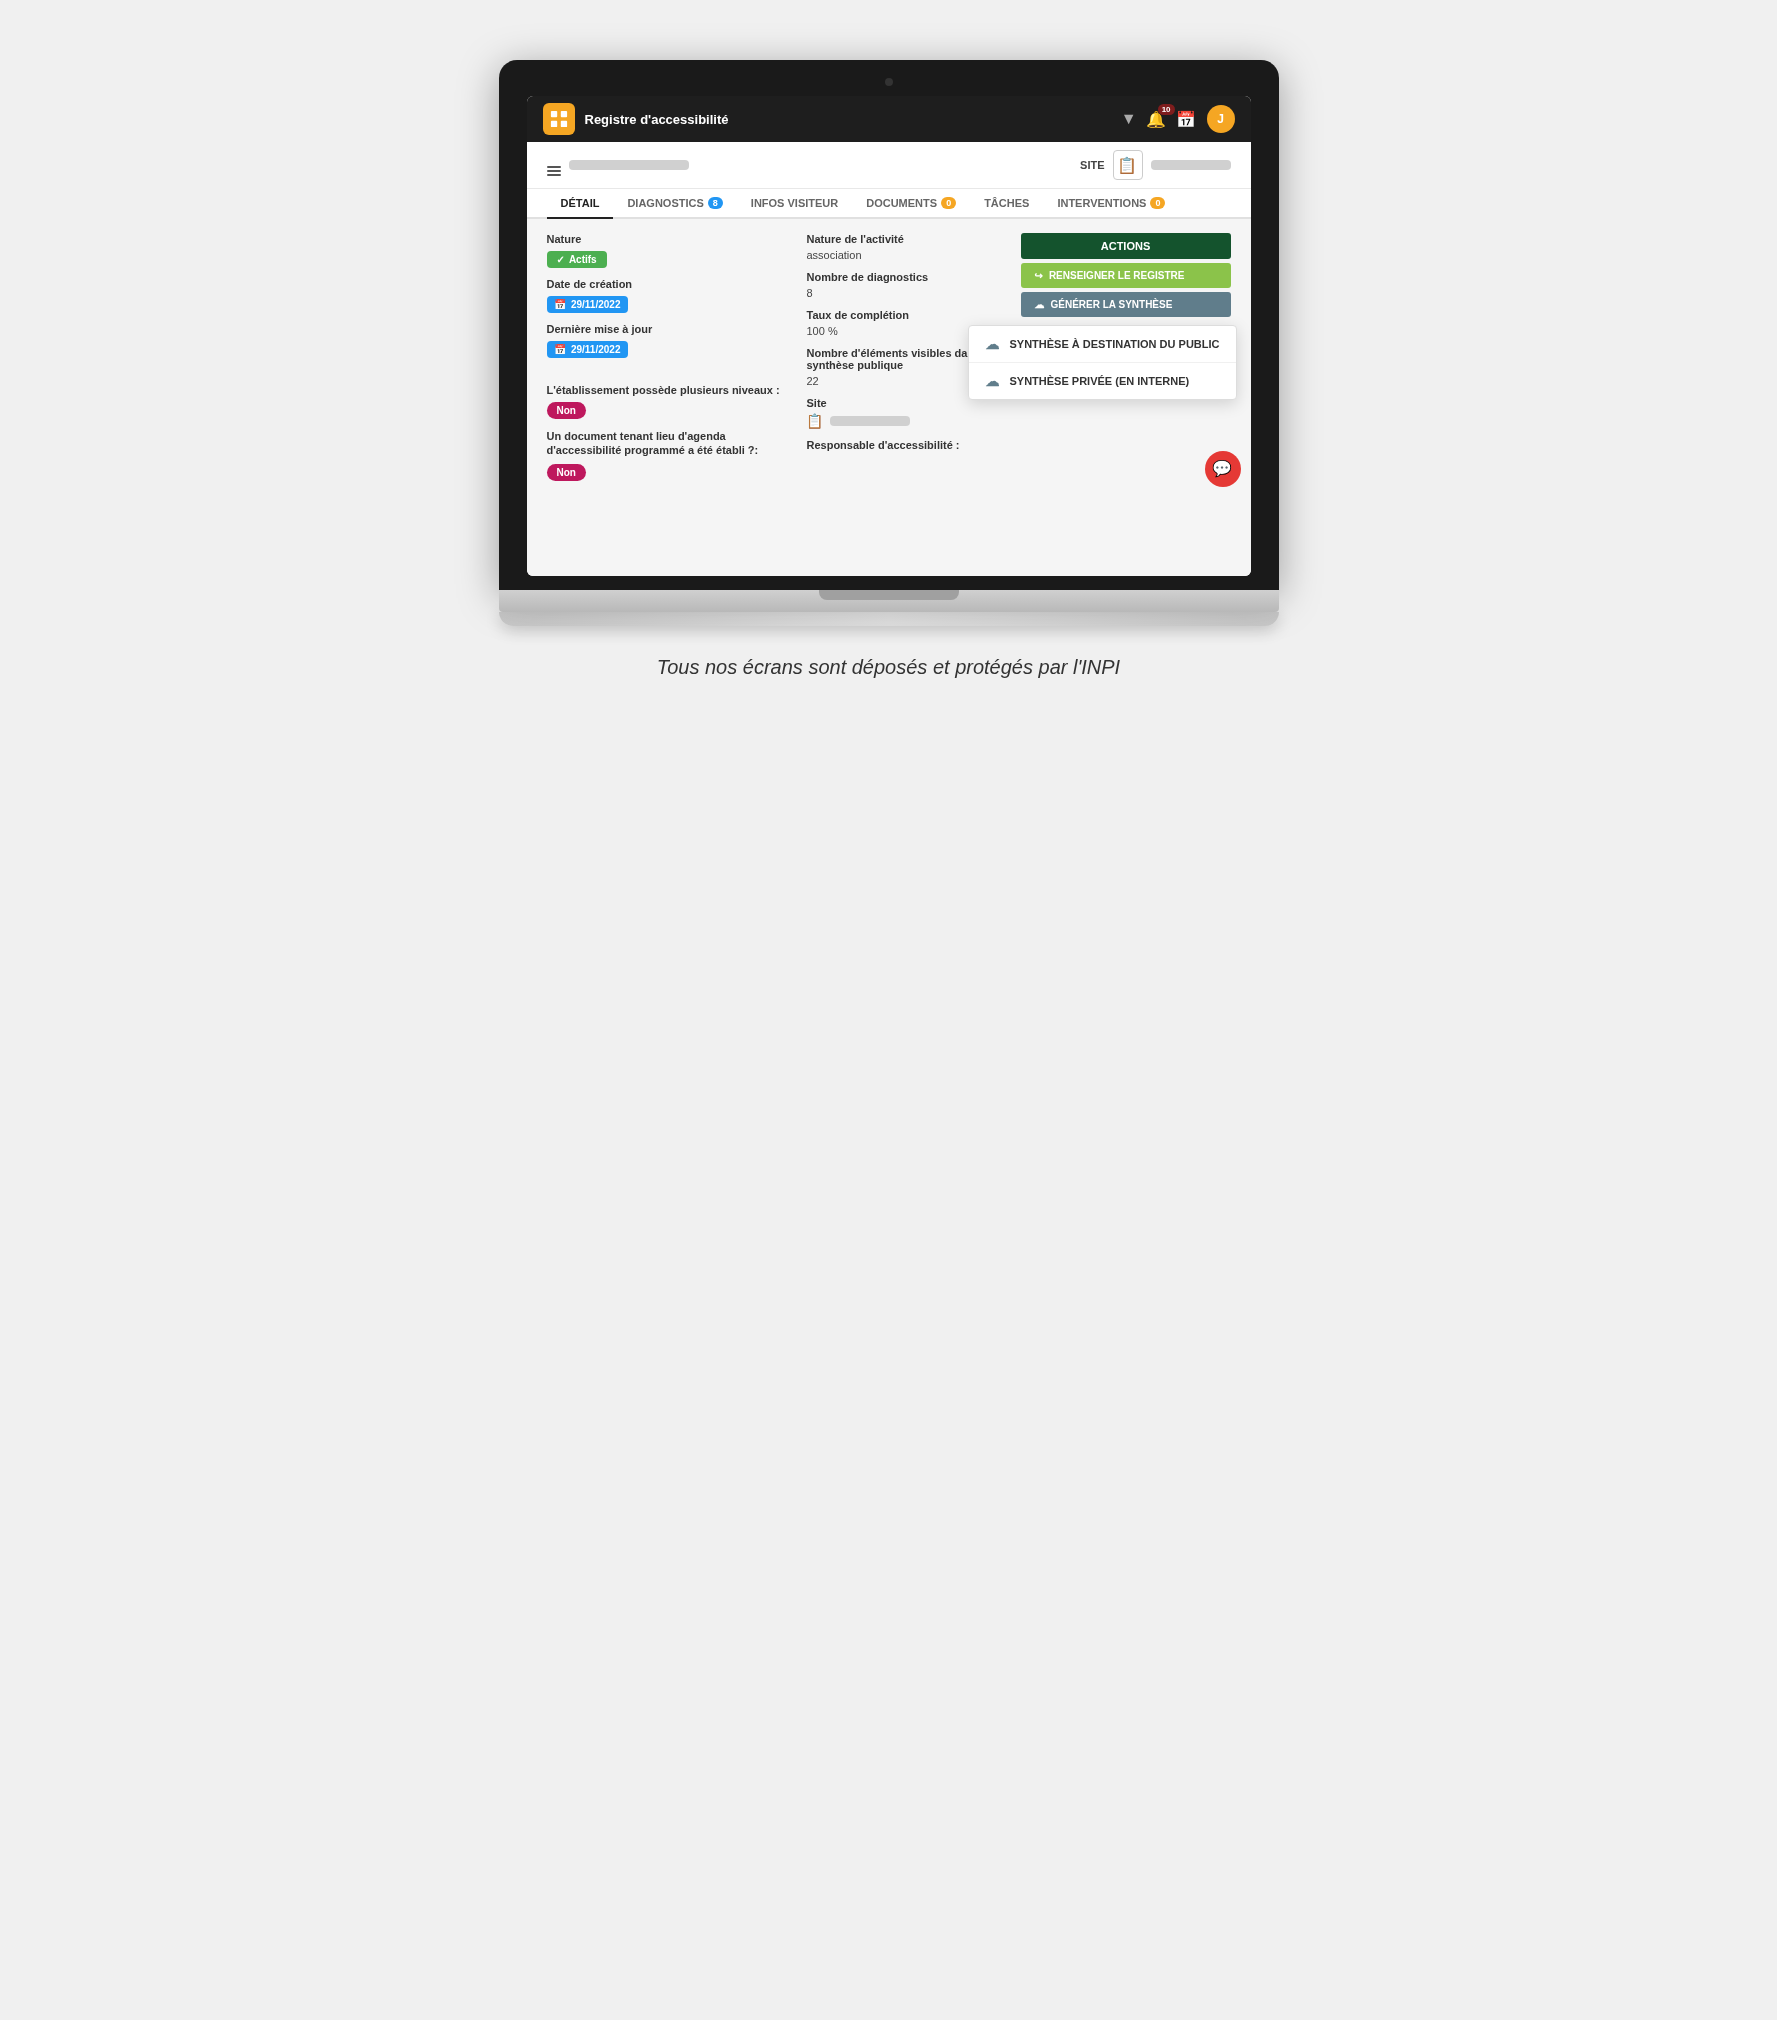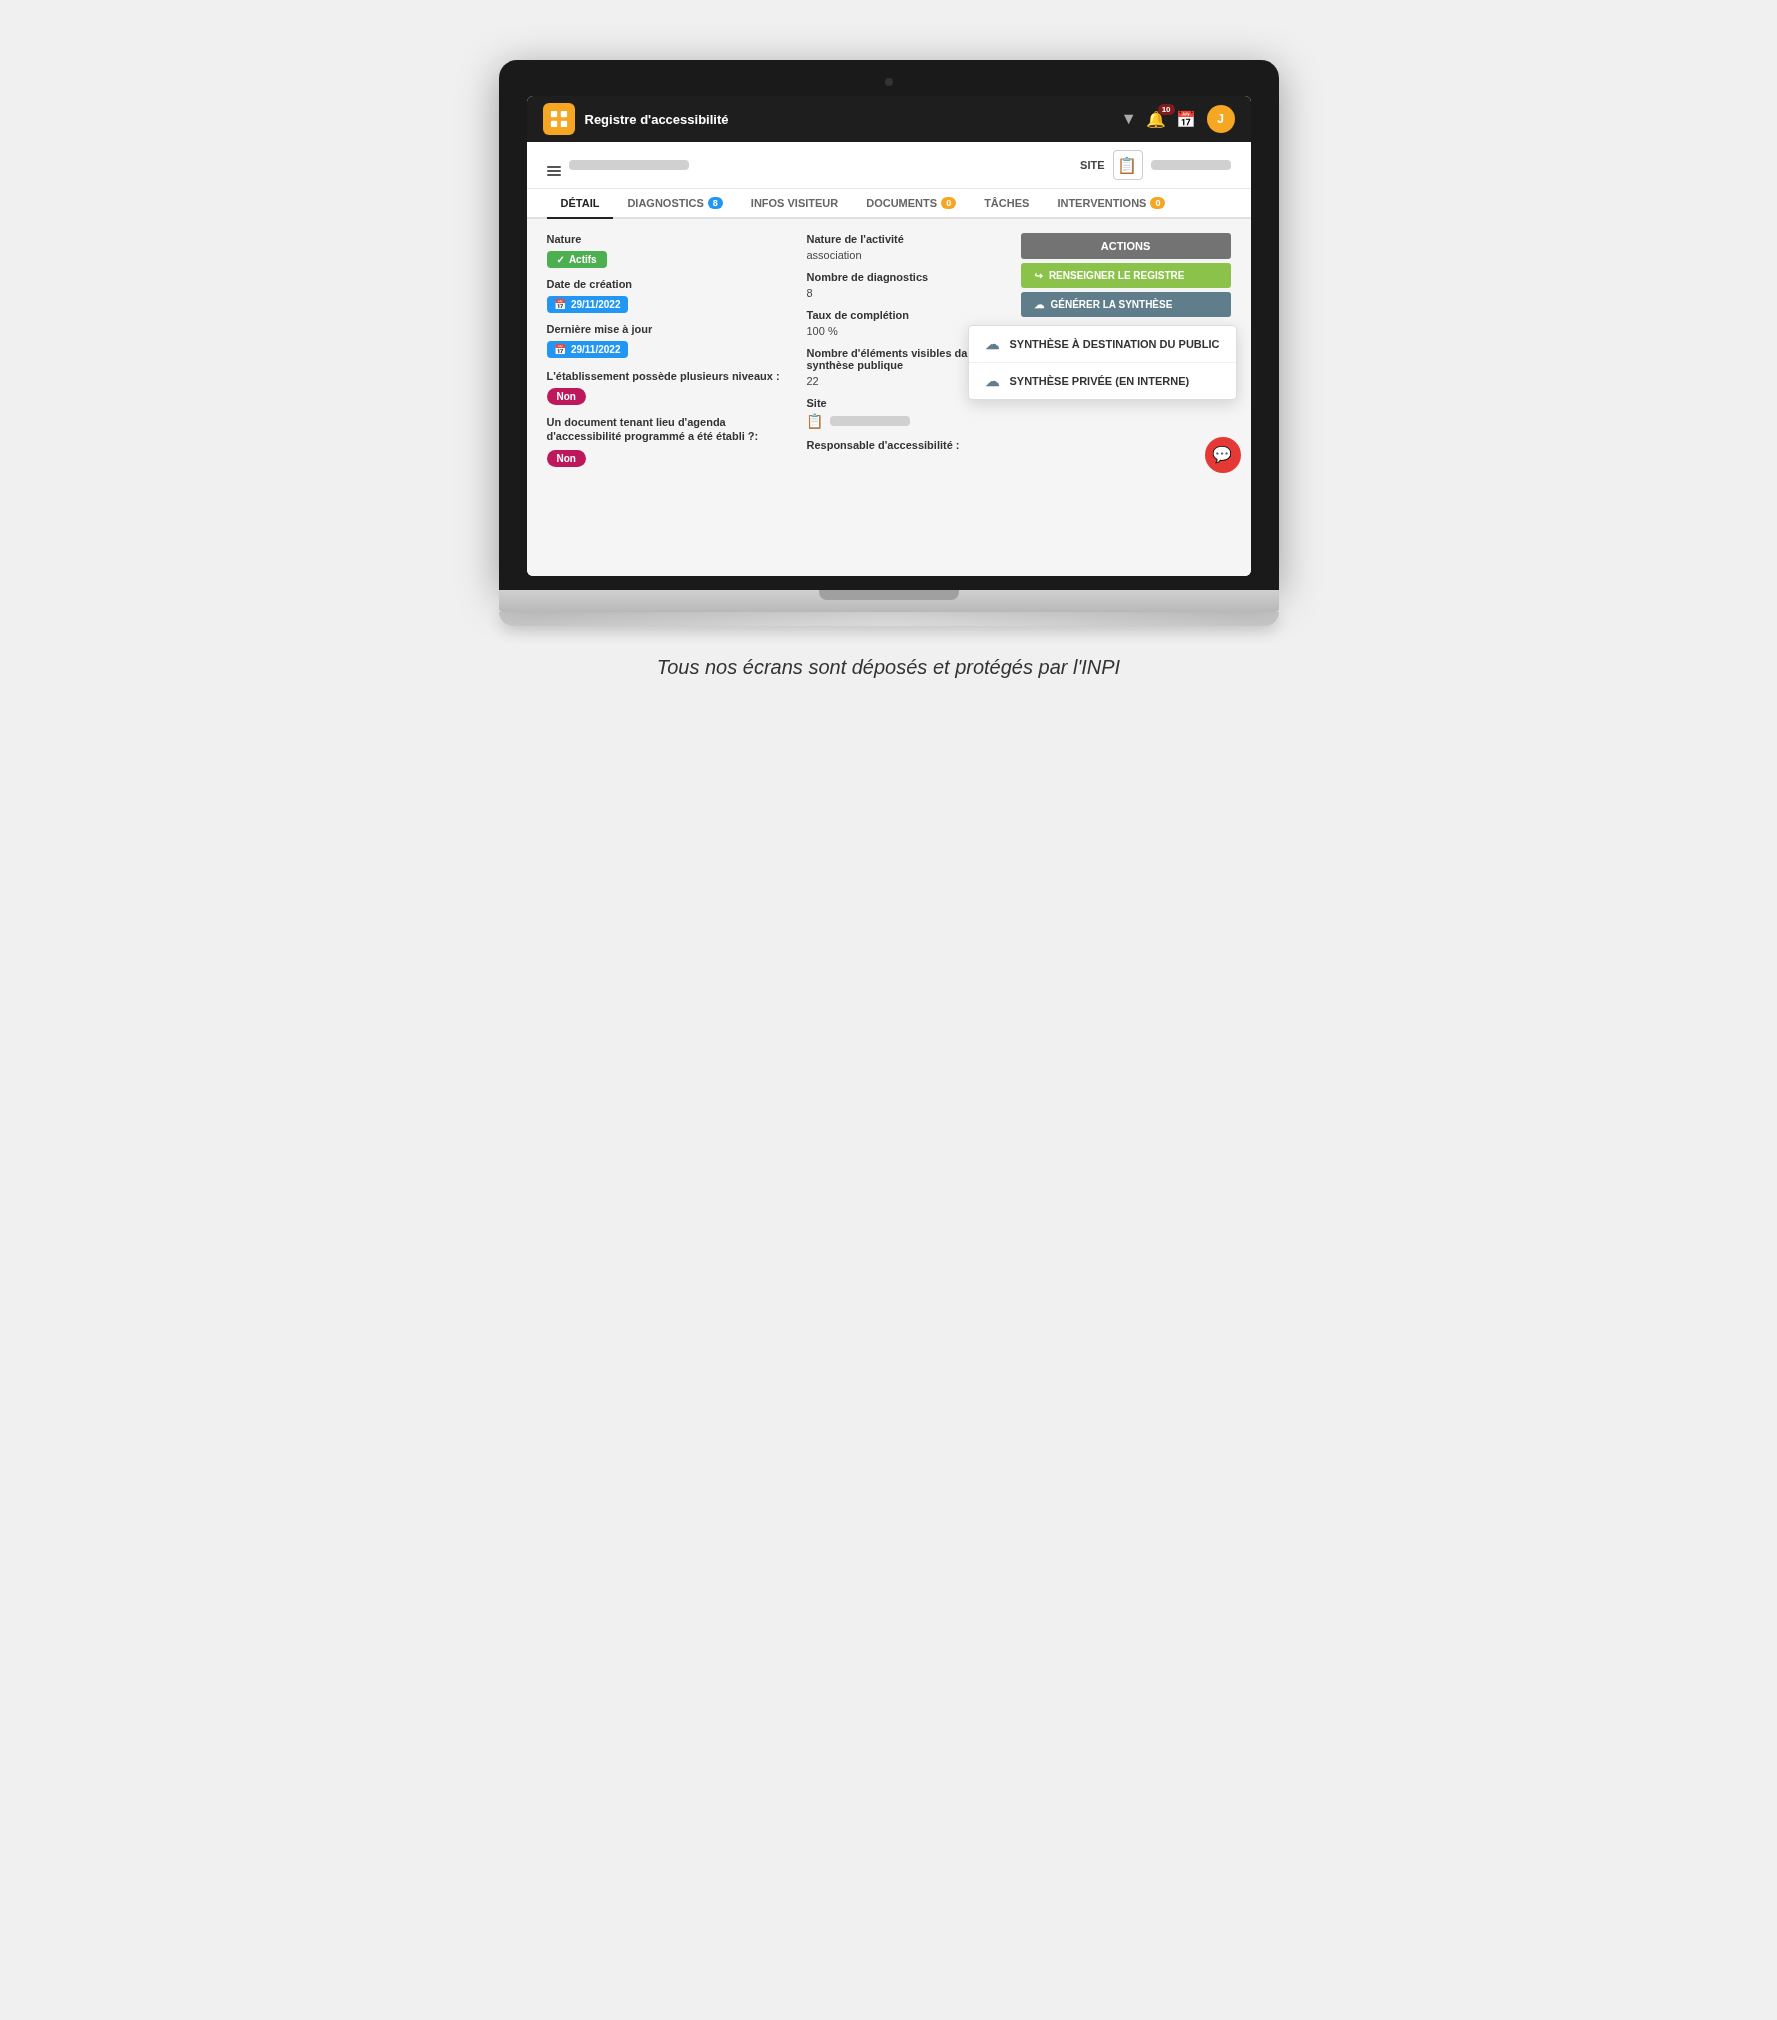--- a/index.html
+++ b/index.html
@@ -284,21 +284,21 @@
 
     
     .actions-col {
       display: flex;
       flex-direction: column;
       gap: 4px;
       width: 210px;
       flex-shrink: 0;
     }
     .btn-actions {
-      background: #737373;
+      background: #14532d;
       color: white;
       border: none;
       border-radius: 3px;
       padding: 7px 14px;
       font-size: 11px;
       font-weight: 700;
       cursor: pointer;
       text-align: center;
     }
     .btn-renseigner {
@@ -499,21 +499,21 @@
                 <span>📅</span>
                 <span>29/11/2022</span>
               </span>
 
               <div class="field-label">Dernière mise à jour</div>
               <span class="badge-date">
                 <span>📅</span>
                 <span>29/11/2022</span>
               </span>
 
-              <div class="field-label" style="margin-top:12px;">L'établissement possède plusieurs niveaux :</div>
+              <div class="field-label" style="margin-top:26px;">L'établissement possède plusieurs niveaux :</div>
               <span class="badge-non">
                 <span>Non</span>
               </span>
 
               <div class="field-label" style="margin-top:10px; line-height:1.3;">Un document tenant lieu d'agenda d'accessibilité programmé a été établi ?:</div>
               <span class="badge-non">
                 <span>Non</span>
               </span>
             </div>
 

